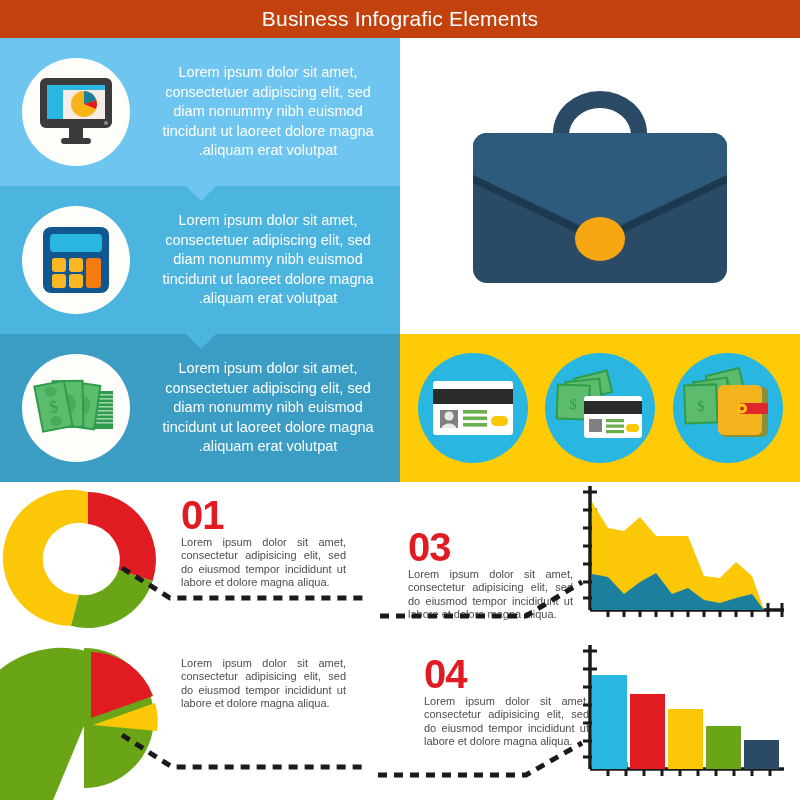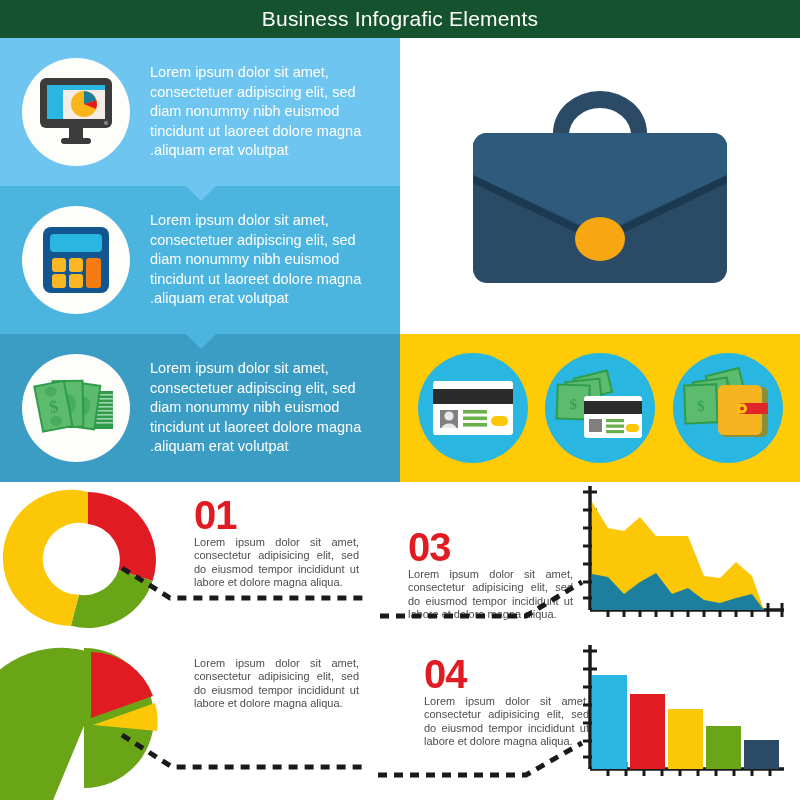--- a/index.html
+++ b/index.html
@@ -8,21 +8,21 @@
     font-family:"Liberation Sans", sans-serif;
     background:#ffffff;
     position:relative;
     overflow:hidden;
   }
   .page { position:relative; width:800px; height:800px; background:#fff; }
 
   
   .titlebar{
     position:absolute; left:0; top:0; width:800px; height:38px;
-    background:#14532d; display:flex; align-items:center; justify-content:center;
+    background:#c2410c; display:flex; align-items:center; justify-content:center;
   }
   .titlebar .t{
     color:#ffffff; font-size:21px; letter-spacing:.2px;
     font-family:"Liberation Sans", sans-serif;
   }
 
   
   .band{ position:absolute; left:0; width:400px; display:block; }
   .band1{ top:38px;  height:148px; background:#6ec5ef; }
   .band2{ top:186px; height:148px; background:#4bb5e0; }
@@ -36,21 +36,21 @@
   .band1 .arrow{ border-top:15px solid #6ec5ef; }
   .band2 .arrow{ border-top:15px solid #4bb5e0; }
 
   .circle-ico{
     position:absolute; left:22px; top:50%; transform:translateY(-50%);
     width:108px; height:108px; border-radius:50%;
     background:#fdfdfa; display:flex; align-items:center; justify-content:center;
   }
   .band-text{
     position:absolute; left:150px; top:50%; transform:translateY(-50%);
-    width:236px; text-align:left; color:#ffffff;
+    width:236px; text-align:center; color:#ffffff;
     font-size:14.5px; line-height:19.5px;
   }
 
   
   .briefcase-panel{
     position:absolute; left:400px; top:38px; width:400px; height:296px;
     background:#ffffff; display:flex; align-items:center; justify-content:center;
   }
   
   .pay-panel{
@@ -71,21 +71,21 @@
 
   .num{
     font-family:"Liberation Sans Narrow","Liberation Sans", sans-serif;
     color:#e11b22; font-size:40px; font-weight:bold; letter-spacing:-1px;
     line-height:38px;
   }
   .body-txt{
     color:#4d4d4d; font-size:11px; line-height:13.4px; text-align:justify;
     width:165px; margin-top:2px;
   }
-  .txtblock-left{ position:absolute; left:194px; top:14px; width:170px; }
+  .txtblock-left{ position:absolute; left:181px; top:14px; width:170px; }
   .txtblock-right{ position:absolute; left:398px; top:14px; width:170px; }
 
   .chart-holder{ position:absolute; }
   svg{ display:block; overflow:visible; }
 </style>
 </head>
 <body>
 
 <div class="page">
 

